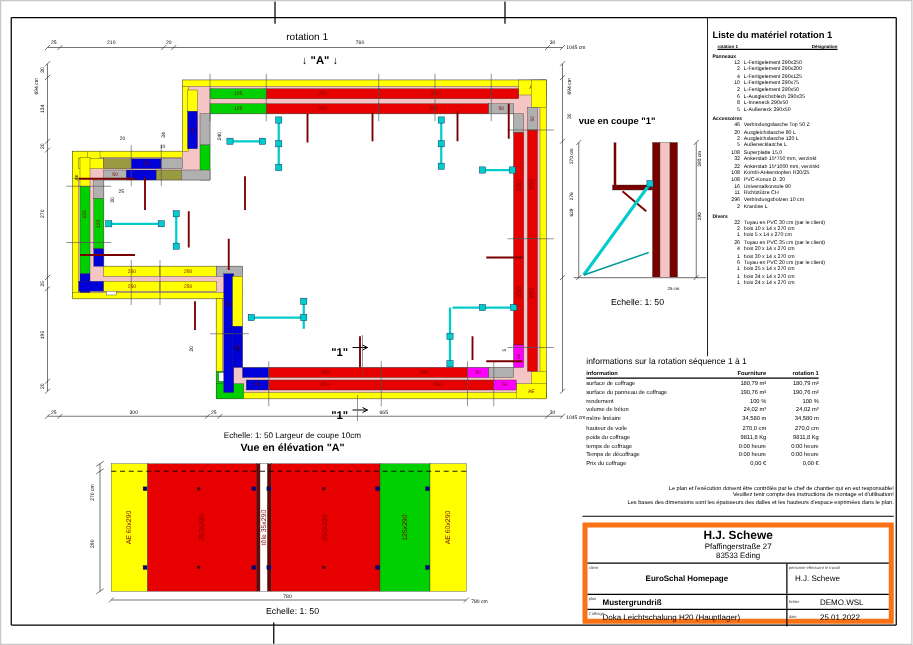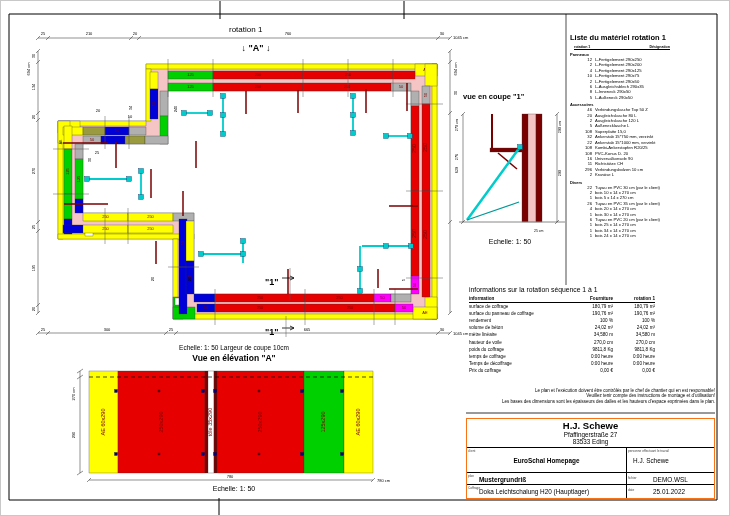--- a/index.html
+++ b/index.html
@@ -4,39 +4,39 @@
 <style>
   html,body{margin:0;padding:0;}
   body{
     width:730px;height:516px;position:relative;background:#ffffff;
     font-family:"Liberation Sans", sans-serif;color:#000;
     border:1px solid #c8c8c8;box-sizing:border-box;overflow:hidden;
   }
   #sheet-svg{position:absolute;left:0;top:0;z-index:1;}
   .ovl{position:absolute;z-index:2;}
   
-  #mat-list{left:569px;top:22px;width:142px;margin-top:10px;}
+  #mat-list{left:569px;top:22px;width:142px;}
   #mat-title{font-size:7.5px;font-weight:bold;white-space:nowrap;}
   #mat-head{display:flex;font-size:3.6px;border-bottom:0.5px solid #000;width:96px;margin:3px 0 1px 4px;justify-content:space-between;font-weight:bold;}
   .mat-group{font-size:4px;font-weight:bold;margin-top:2px;}
   .mat-row{display:flex;font-size:4.2px;line-height:5.4px;}
   .mat-qty{width:22px;text-align:right;flex:none;}
   .mat-name{margin-left:3px;white-space:nowrap;}
   
   #info{left:468px;top:285px;width:186px;}
   #info-title{font-size:6.8px;margin-bottom:2px;white-space:nowrap;}
   .inf-row{display:flex;font-size:4.6px;line-height:7.1px;}
   .inf-head{font-weight:bold;border-bottom:0.5px solid #000;}
   .inf-name{flex:1;}
   .inf-f{width:48px;text-align:right;flex:none;}
   .inf-r{width:42px;text-align:right;flex:none;}
   
   #disc{left:470px;top:387px;width:244px;text-align:right;font-size:4.5px;line-height:5.3px;}
   
-  #tblock{left:465px;top:417px;width:249px;height:81px;border:1px solid #f97316;box-sizing:border-box;background:#fff;}
+  #tblock{left:465px;top:417px;width:249px;height:81px;border:4px solid #f97316;box-sizing:border-box;background:#fff;}
   .tb-r1{height:29px;border-bottom:1px solid #000;text-align:center;box-sizing:border-box;padding-top:2px;}
   .tb-name{font-size:9.5px;font-weight:bold;line-height:10px;}
   .tb-addr{font-size:6.3px;line-height:7px;}
   .tb-row{display:flex;border-bottom:1px solid #000;box-sizing:border-box;}
   .tb-r2{height:25px;}
   .tb-r3{height:12px;}
   .tb-r4{height:13px;border-bottom:none;}
   .tb-l{width:160px;border-right:1px solid #000;box-sizing:border-box;position:relative;}
   .tb-rt{flex:1;position:relative;}
   .tb-lab{font-size:3.2px;color:#444;position:absolute;left:1px;top:1px;white-space:nowrap;}

